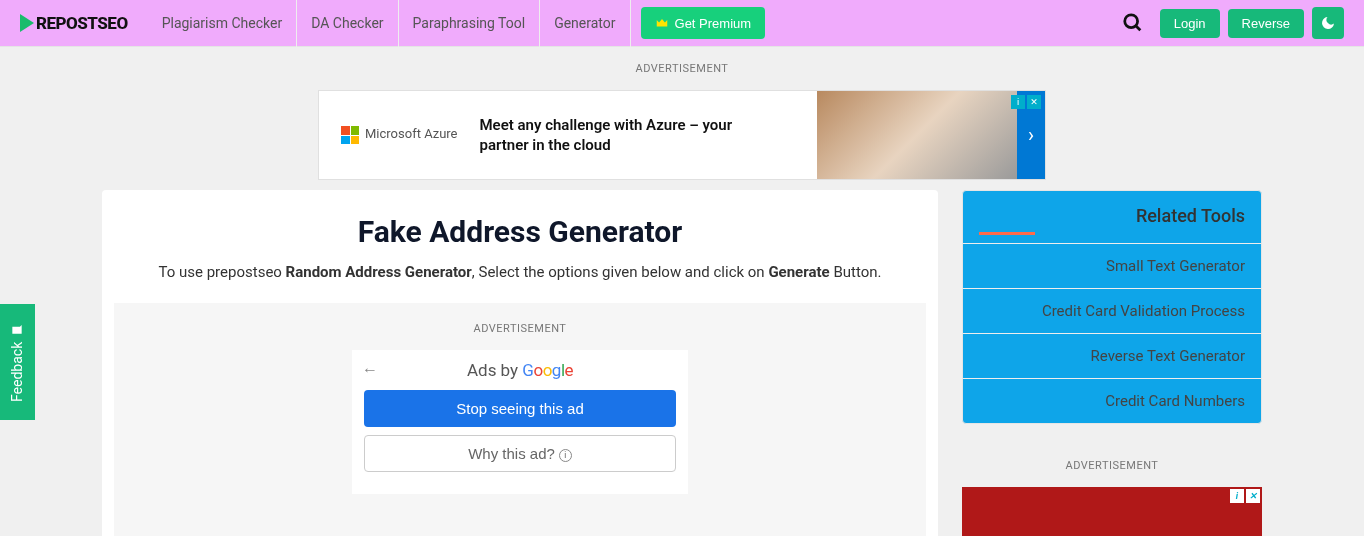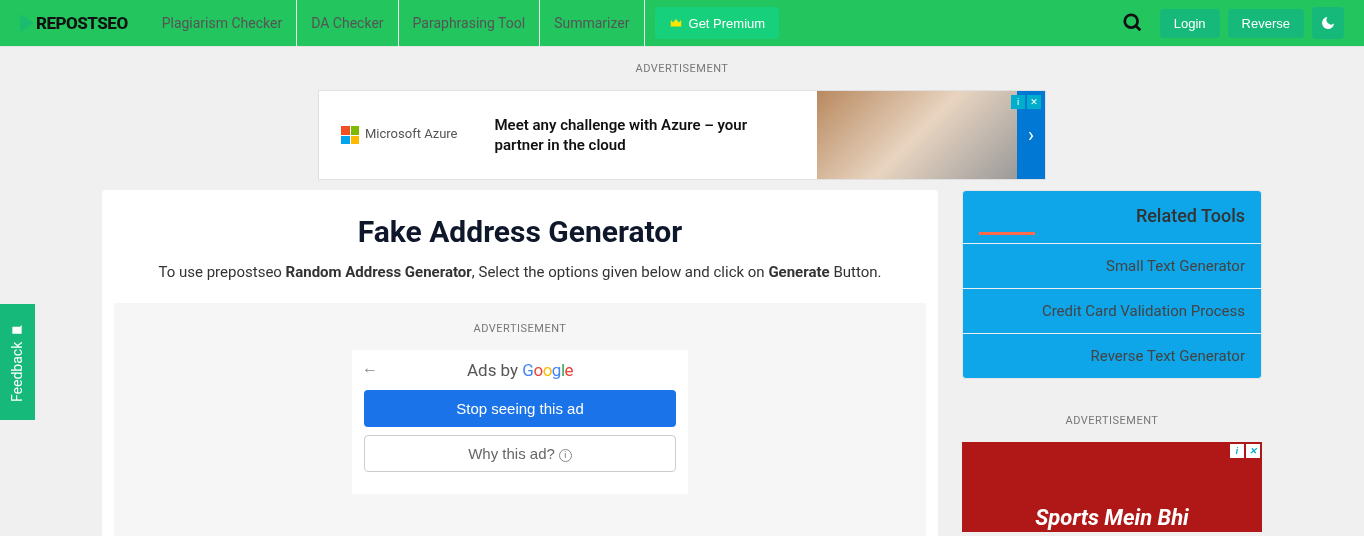--- a/index.html
+++ b/index.html
@@ -1,39 +1,39 @@
 <!DOCTYPE html>
 <html><head>
 <meta charset="utf-8">
 <style>
   * { box-sizing: border-box; margin: 0; padding: 0; }
   body { font-family: -apple-system, BlinkMacSystemFont, "Segoe UI", Roboto, Arial, sans-serif; background: #f0f0f0; color: #333; width: 1364px; }
   
   
-  .header { background: #22c55e; height: 47px; display: flex; align-items: center; border-bottom: 1px solid #e5e5e5; padding: 0 20px; }
+  .header { background: #f0abfc; height: 47px; display: flex; align-items: center; border-bottom: 1px solid #e5e5e5; padding: 0 20px; }
   .logo { display: flex; align-items: center; font-weight: 800; font-size: 17px; letter-spacing: -0.5px; color: #111; margin-right: 20px; }
   .logo-tri { display:inline-block; width:0; height:0; border-top:9px solid transparent; border-bottom:9px solid transparent; border-left:14px solid #1abc6d; margin-right:2px; }
   .nav-item { padding: 0 14px; height: 47px; display:flex; align-items:center; color:#555; font-size:14px; border-right:1px solid #eee; cursor:pointer; }
   .nav-item:first-of-type { border-left:1px solid #eee; }
   .btn { border: none; cursor: pointer; font-size: 13px; padding: 7px 14px; border-radius: 4px; }
   .btn-premium { background:#17d07c; color:#fff; display:flex; align-items:center; gap:6px; height:32px; margin-left:10px; font-weight:500; }
   .crown-icon { width:14px; height:14px; fill:#ffe400; }
   .header-right { margin-left:auto; display:flex; align-items:center; gap:8px; }
   .search-icon { width:22px; height:22px; cursor:pointer; margin-right:8px; }
   .btn-auth { background:#17b97a; color:#fff; font-weight:500; }
   .btn-dark { background:#17b97a; color:#fff; width:32px; height:32px; display:flex; align-items:center; justify-content:center; border-radius:4px; }
   
   
   .ad-label { text-align:center; font-size:11px; color:#777; letter-spacing:0.5px; padding:15px 0; }
   .top-ad { width:728px; height:90px; margin:0 auto 10px; background:#fff; display:flex; align-items:center; position:relative; border:1px solid #e0e0e0; }
   .azure-logo { display:flex; gap:6px; margin:0 22px; font-size:13px; color:#555; }
   .azure-sq { width:18px; height:18px; display:grid; grid-template-columns:1fr 1fr; grid-template-rows:1fr 1fr; gap:1px; }
   .azure-sq span:nth-child(1){background:#f25022;} .azure-sq span:nth-child(2){background:#7fba00;}
   .azure-sq span:nth-child(3){background:#00a4ef;} .azure-sq span:nth-child(4){background:#ffb900;}
-  .ad-text { font-size:15px; font-weight:600; color:#111; max-width:280px; line-height:1.35;margin-left:15px; }
+  .ad-text { font-size:15px; font-weight:600; color:#111; max-width:280px; line-height:1.35; }
   .ad-img { width:200px; height:88px; background:linear-gradient(135deg,#b8895f 0%,#e8d4c0 50%,#9a9a9a 100%); margin-left:auto; }
   .ad-arrow { width:28px; height:88px; background:#0078d4; color:#fff; display:flex; align-items:center; justify-content:center; font-size:20px; }
   .ad-close { position:absolute; top:4px; right:4px; display:flex; gap:2px; }
   .ad-close span { width:14px; height:14px; background:#00aecb; color:#fff; font-size:9px; display:flex; align-items:center; justify-content:center; }
   
   
   .wrap { max-width:1200px; margin:0 auto; display:flex; gap:24px; padding:0 20px; }
   .main { flex:1; background:#fff; border-radius:4px; padding:24px 0 0; }
   .page-title { text-align:center; font-size:30px; font-weight:700; color:#0f172a; margin-bottom:14px; }
   .page-sub { text-align:center; font-size:15px; color:#333; margin-bottom:22px; }
@@ -67,21 +67,21 @@
 <body>
 
 <div class="header">
   <div class="logo">
     <span class="logo-tri"></span>
     <span>REPOSTSEO</span>
   </div>
   <div class="nav-item">Plagiarism Checker</div>
   <div class="nav-item">DA Checker</div>
   <div class="nav-item">Paraphrasing Tool</div>
-  <div class="nav-item">Summarizer</div>
+  <div class="nav-item">Generator</div>
   <button class="btn btn-premium">
     <svg class="crown-icon" viewBox="0 0 24 24">
         <path d="M3 7l4 4 5-6 5 6 4-4v11H3z"></path>
       </svg>
     <span>Get Premium</span>
   </button>
   <div class="header-right">
     <svg class="search-icon" viewBox="0 0 24 24" fill="none" stroke="#111" stroke-width="3">
         <circle cx="10" cy="10" r="7"></circle>
         <line x1="20" y1="20" x2="15" y2="15"></line>
@@ -136,20 +136,21 @@
       </div>
     </div>
   </div>
 
   <div class="side">
     <div class="card">
       <div class="card-title">Related Tools</div>
       <div class="tool-item">Small Text Generator</div>
       <div class="tool-item">Credit Card Validation Process</div>
       <div class="tool-item">Reverse Text Generator</div>
+      <div class="tool-item">Credit Card Numbers</div>
     </div>
     <div class="ad-label">ADVERTISEMENT</div>
     <div class="side-ad">
       <div class="ad-close">
         <span>i</span>
         <span>✕</span>
       </div>
       <span>Sports Mein Bhi</span>
     </div>
   </div>

